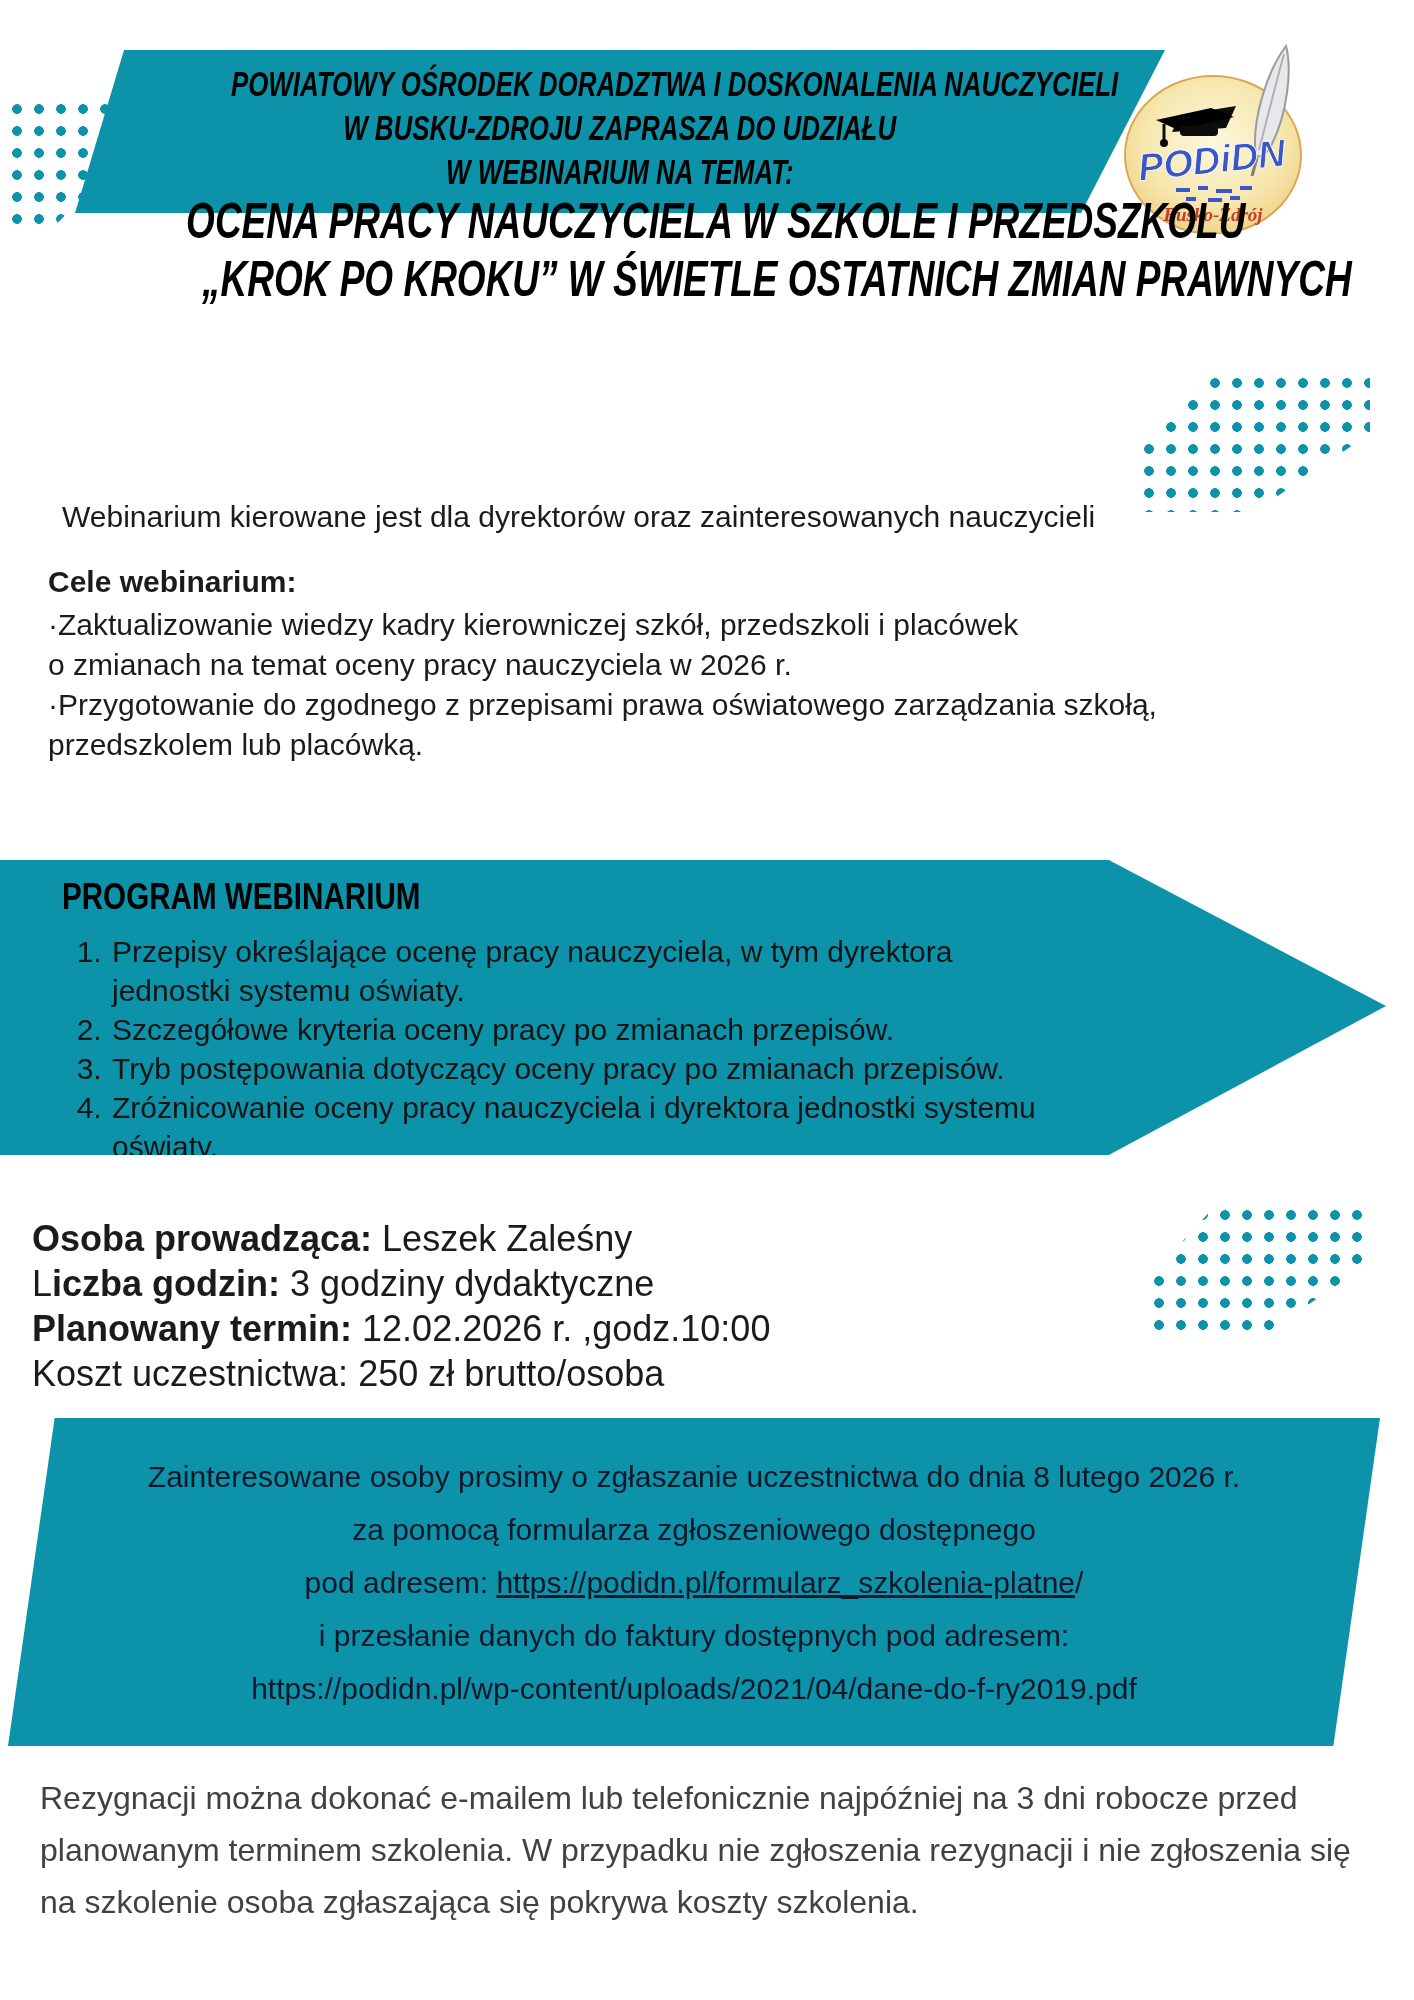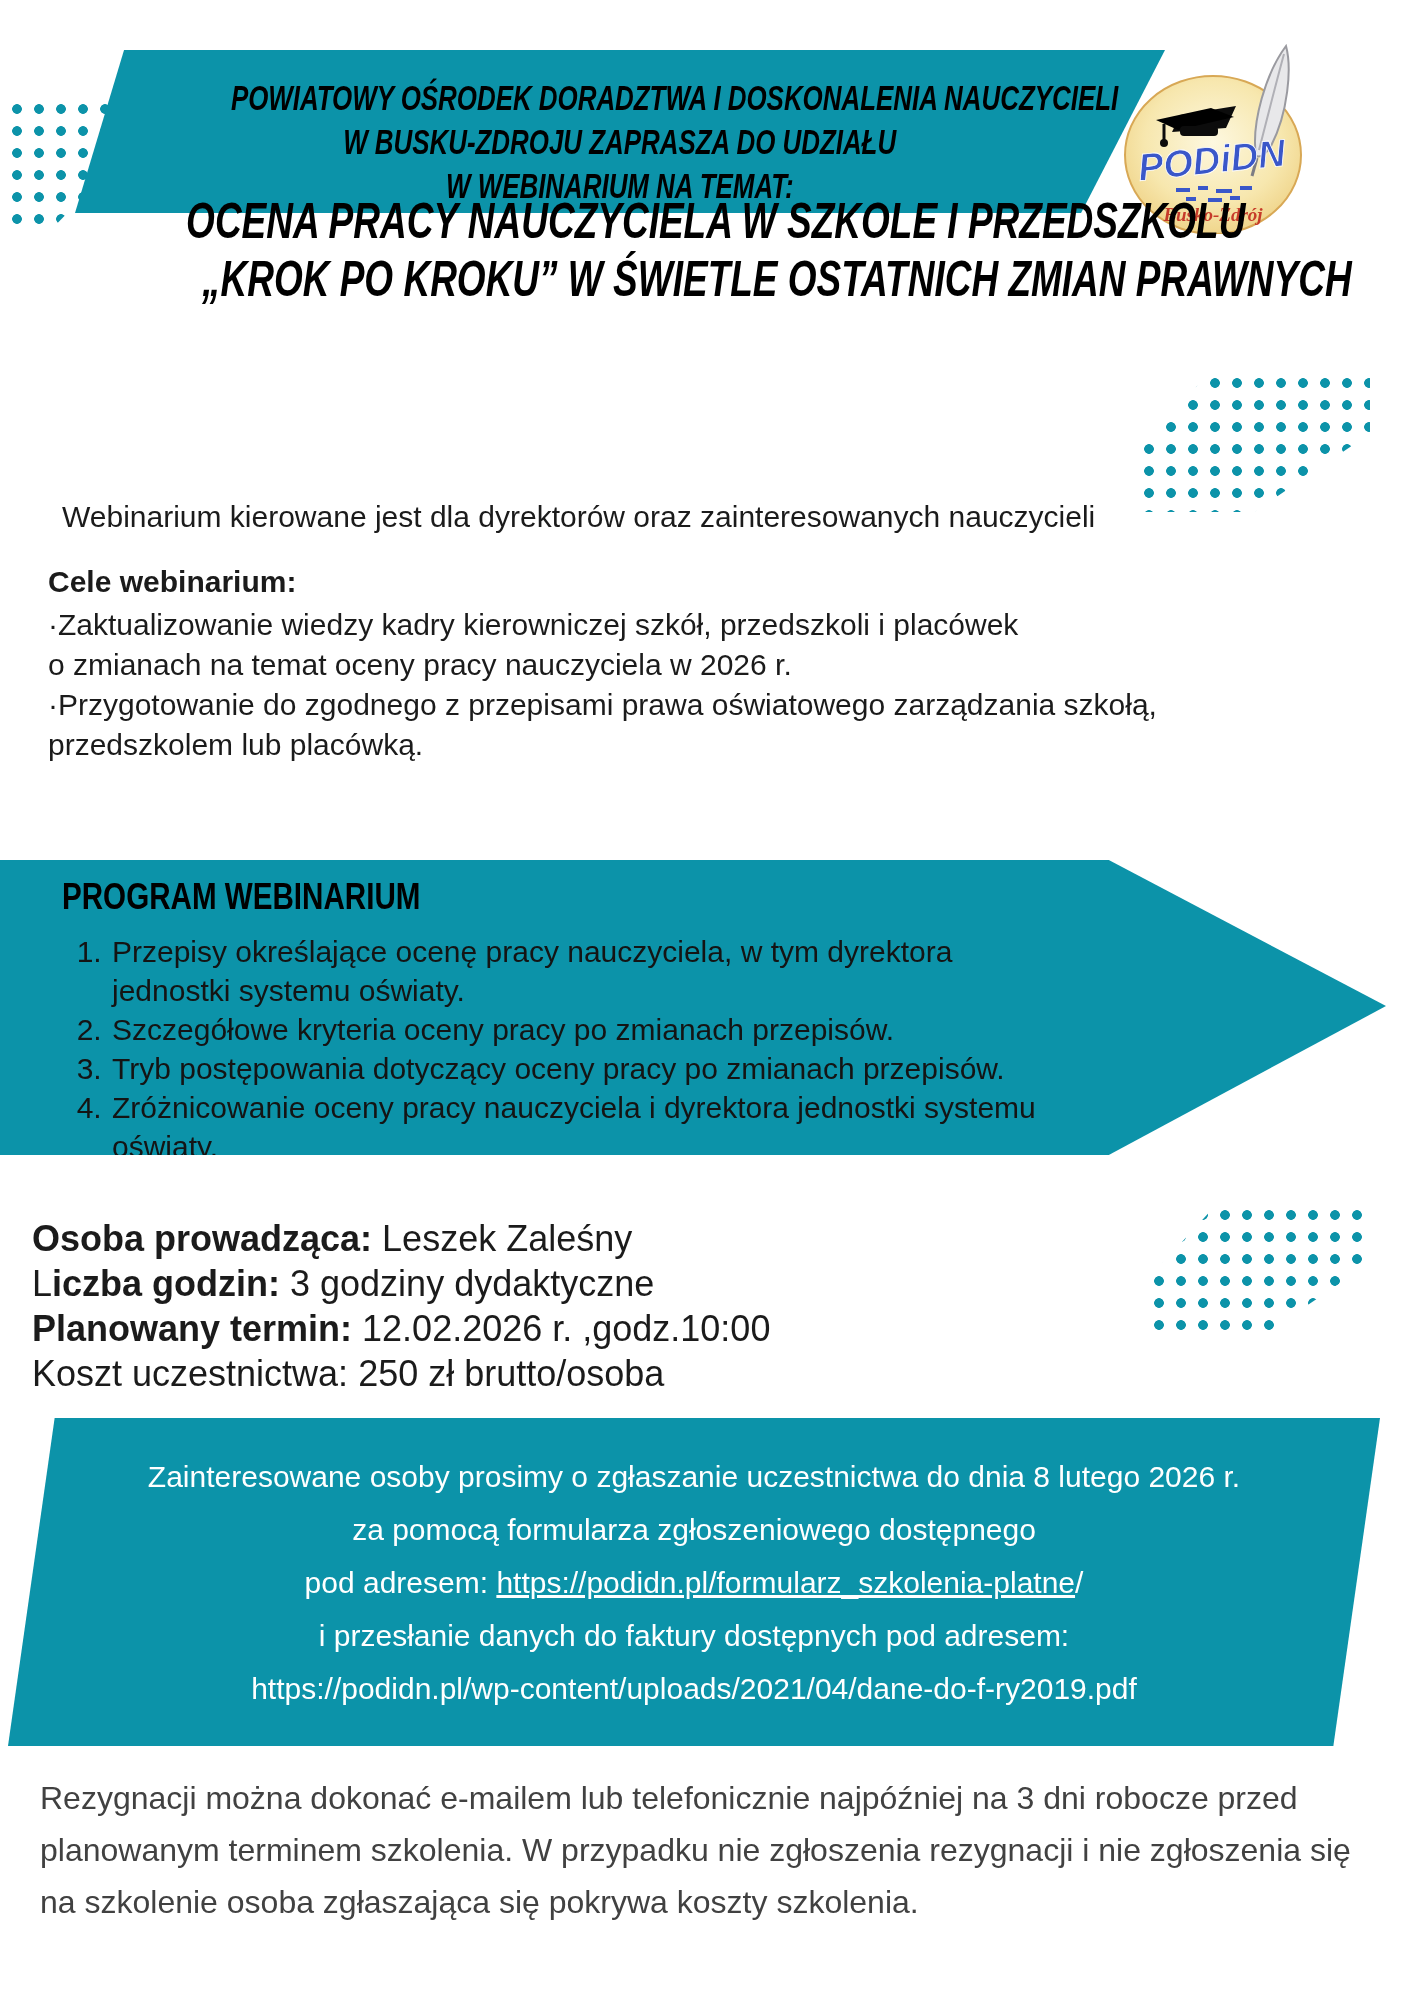--- a/index.html
+++ b/index.html
@@ -23,21 +23,21 @@
     clip-path:polygon(0 0,100% 0,100% 52%,46% 100%,0 100%);}
   .dots-tr{left:1138px;top:372px;width:232px;height:140px;
     clip-path:polygon(31% 0,100% 0,100% 44%,50% 100%,0 100%,0 56%);}
   .dots-mr{left:1148px;top:1204px;width:222px;height:134px;
     clip-path:polygon(31% 0,100% 0,100% 44%,50% 100%,0 100%,0 56%);}
   
   .banner{
     position:absolute;left:75px;top:50px;width:1090px;height:163px;
     background:var(--teal);
     clip-path:polygon(4.5% 0,100% 0,92.3% 100%,0 100%);
-    text-align:center;padding-top:26px;box-sizing:border-box;
+    text-align:center;padding-top:12px;box-sizing:border-box;
   }
   .cond{
     display:inline-block;transform:scaleX(0.74);transform-origin:center;
     white-space:nowrap;font-weight:bold;font-style:italic;color:#000;
   }
   .banner .cond{font-size:35px;line-height:44px;}
   
   .logo{position:absolute;left:1116px;top:38px;width:196px;height:196px;}
   
   .title{position:absolute;left:0;top:192px;width:1192px;text-align:center;}
@@ -63,21 +63,21 @@
   .program li{padding-left:2px;margin-left:10px;}
   
   .details{position:absolute;left:32px;top:1216px;width:1100px;font-size:36px;line-height:45px;}
   .details b{font-weight:bold;}
   
   .signup{
     position:absolute;left:8px;top:1418px;width:1372px;height:328px;
     background:var(--teal);
     clip-path:polygon(3.4% 0,100% 0,96.6% 100%,0 100%);
     text-align:center;box-sizing:border-box;padding-top:32px;
-    font-size:30px;line-height:53px;color:#ffffff;
+    font-size:30px;line-height:53px;color:#0f172a;
   }
   .signup .lnk{text-decoration:underline;color:inherit;cursor:pointer;margin-top:26px;}
   
   .cancel{
     position:absolute;left:40px;top:1772px;width:1334px;text-align:left;
     font-size:32px;line-height:52px;color:var(--gray);
   }
 </style>
 </head>
 <body>

